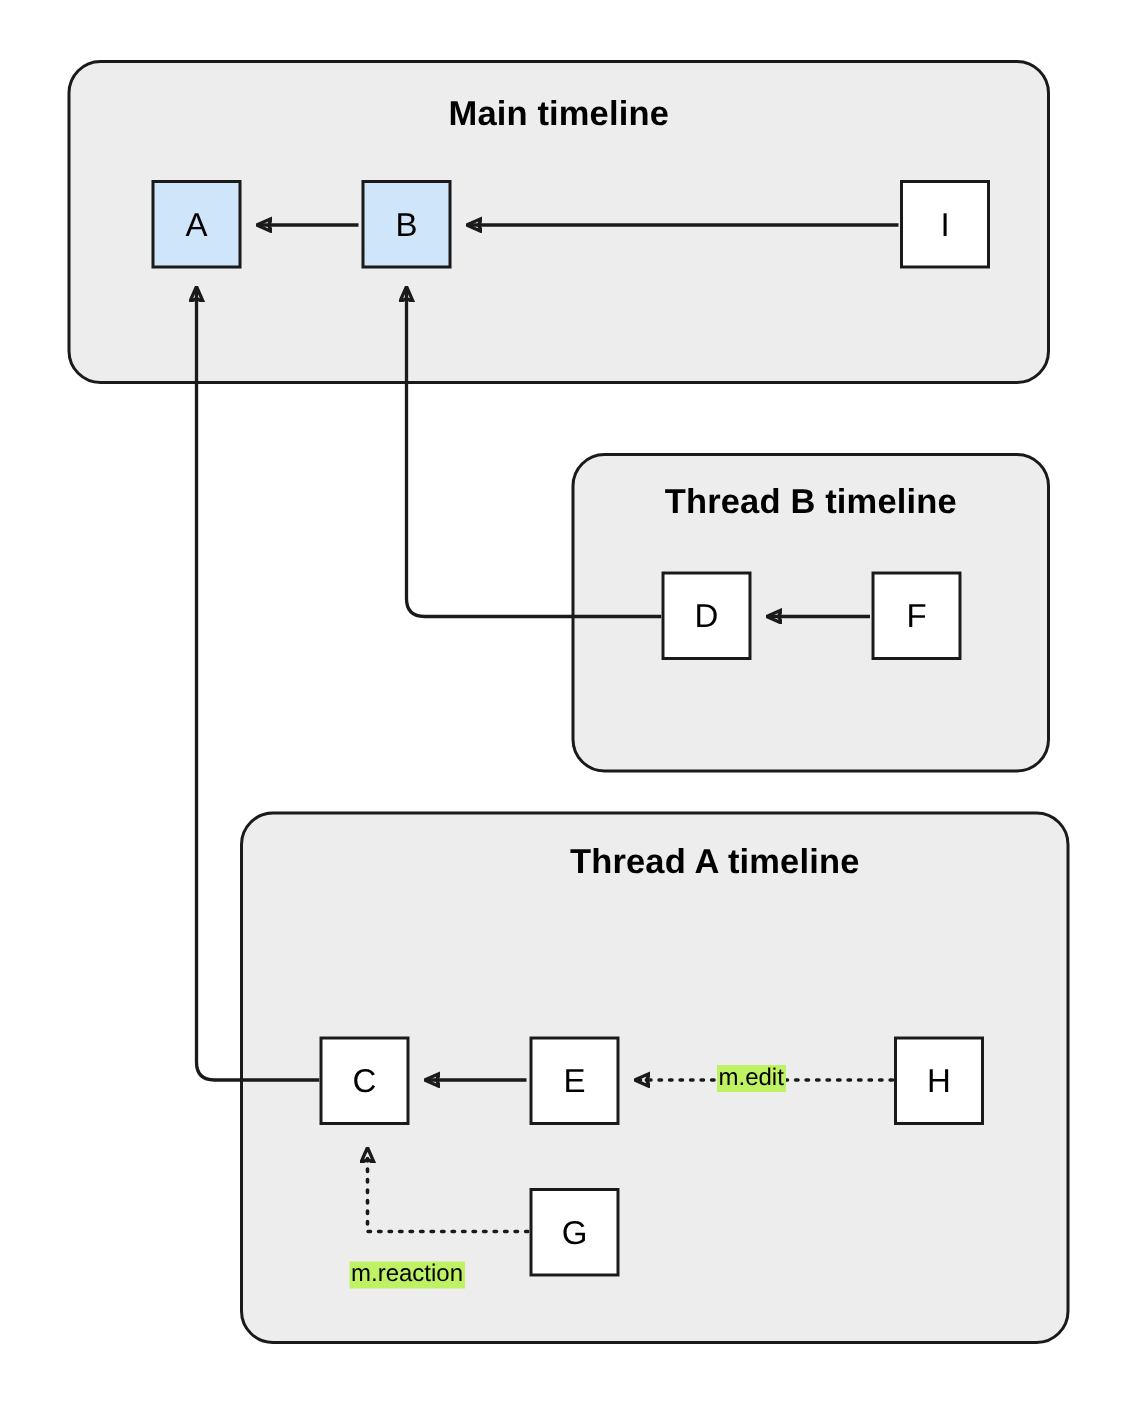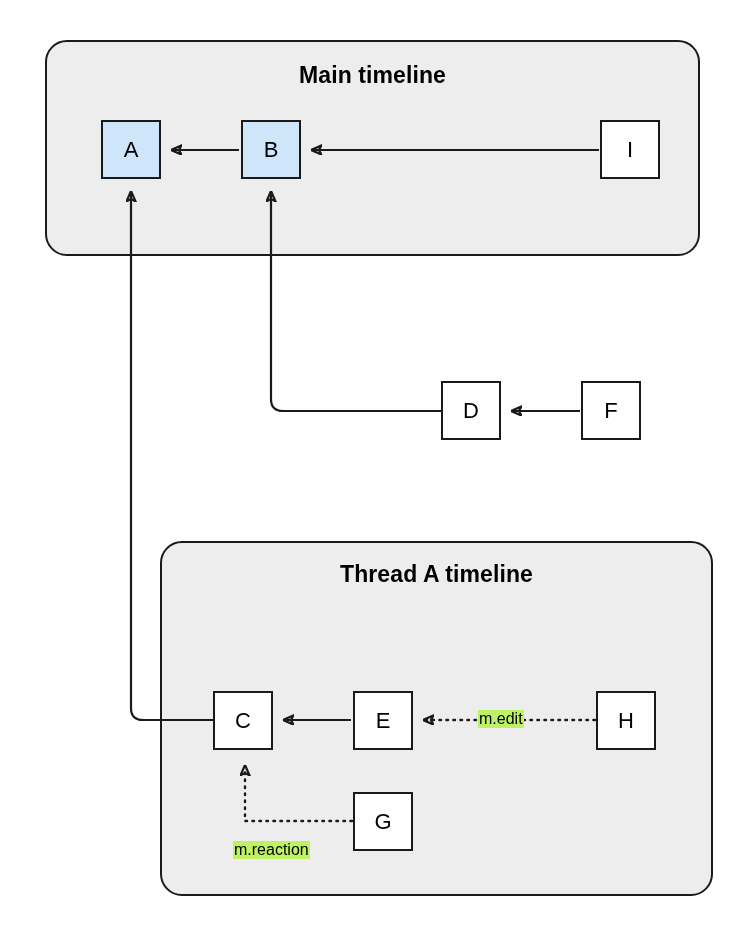--- a/index.html
+++ b/index.html
@@ -81,23 +81,26 @@
 </style>
 </head>
 <body>
 
 <div id="canvas">
 
   <div class="container-box" style="left:45px; top:40px; width:655px; height:216px;">
     <div class="container-title" style="top:20px;">Main timeline</div>
   </div>
 
+  <div class="container-box" style="left:381px; top:302px; width:319px; height:213px;">
+    <div class="container-title" style="top:17px;">Thread B timeline</div>
+  </div>
 
   <div class="container-box" style="left:160px; top:541px; width:553px; height:355px;">
-    <div class="container-title" style="top:18px;">Thread A timeline</div>
+    <div class="container-title" style="top:18px;margin-left:40px;">Thread A timeline</div>
   </div>
 
   <svg class="wires" viewBox="0 0 756 942" xmlns="http://www.w3.org/2000/svg">
     <defs>
       <marker id="arrowSolid" markerWidth="11" markerHeight="11" refX="9.5" refY="5" orient="auto" markerUnits="userSpaceOnUse">
         <path d="M0,0.4 L10.5,5 L0,9.6 L2.6,5 Z" fill="#1a1a1a" stroke="none"></path>
       </marker>
       <marker id="arrowDot" markerWidth="11" markerHeight="11" refX="9.5" refY="5" orient="auto" markerUnits="userSpaceOnUse">
         <path d="M0,0.4 L10.5,5 L0,9.6 L2.6,5 Z" fill="#1a1a1a" stroke="none"></path>
       </marker>

